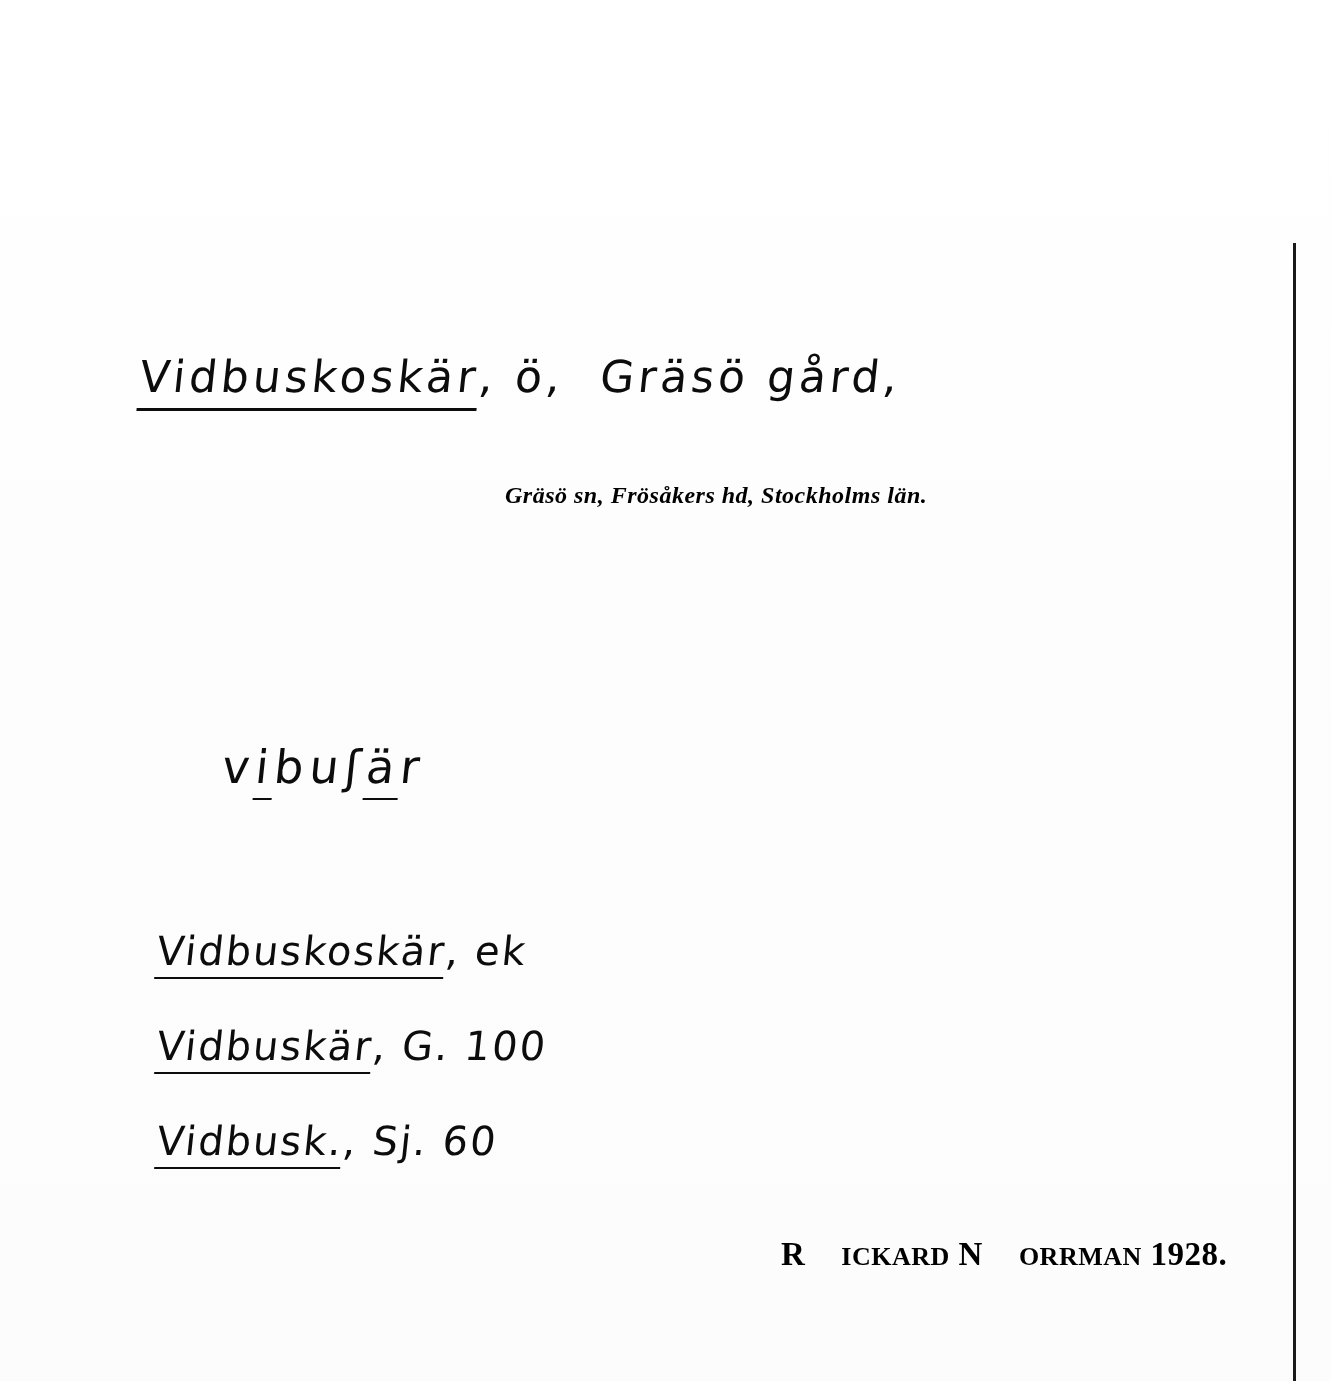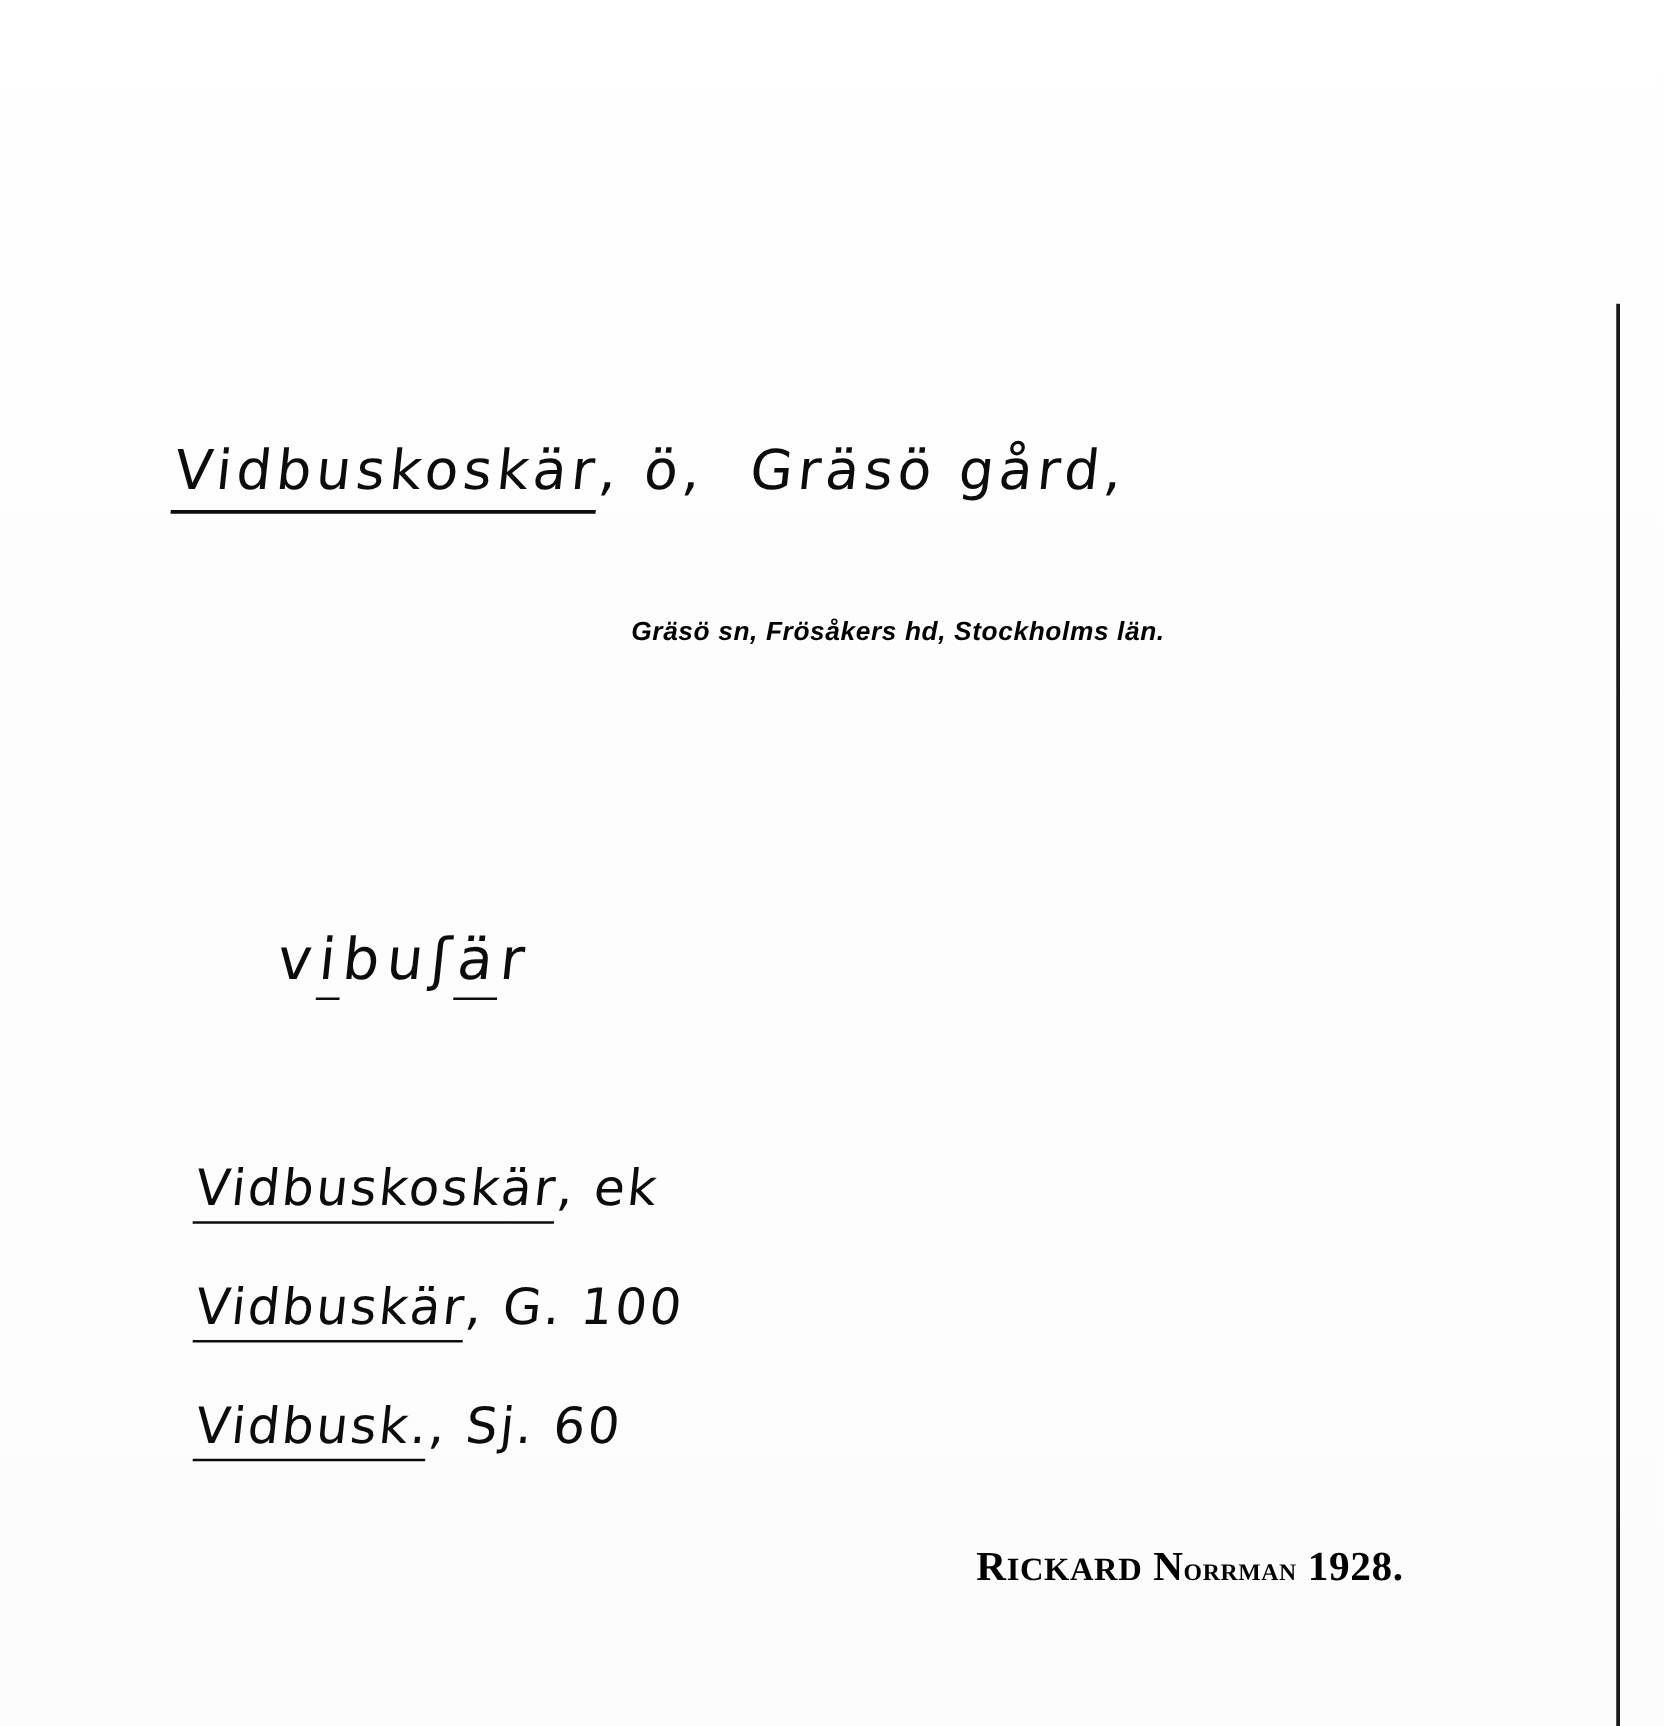--- a/index.html
+++ b/index.html
@@ -60,25 +60,25 @@
     letter-spacing: 4px;
   }
   #headword-line .underlined {
     border-bottom: 3px solid #0c0c0c;
     padding-bottom: 6px;
   }
 
   #parish-line {
     position: absolute;
     left: 505px;
-    top: 494px;
-    font-family: Liberation Sans, sans-serif;
+    top: 482px;
+    font-family: Liberation Serif, serif;
     font-style: italic;
     font-weight: bold;
-    font-size: 21px;
+    font-size: 24px;
     letter-spacing: 0.5px;
     color: #000;
   }
 
   #phonetic-line {
     position: absolute;
     left: 140px;
     top: 686px;
     font-size: 46px;
     letter-spacing: 6px;
@@ -109,20 +109,21 @@
     font-family: "Liberation Serif", serif;
     font-weight: bold;
     font-size: 33px;
     letter-spacing: 0.5px;
   }
   #signature .sc {
     font-size: 33px;
   }
   #signature .small {
     font-size: 26px;
+    margin-left: 36px;
   }
 </style>
 </head>
 <body>
 
 <div class="card">
   <div class="paper-tint"></div>
 
   <div class="edge-rule"></div>
 
@@ -143,16 +144,16 @@
   <div class="hand cite" id="cite-1">
     <span class="u">Vidbuskär</span><span>, </span><span>G. 100</span>
   </div>
 
   <div class="hand cite" id="cite-2">
     <span class="u">Vidbusk.</span><span>, </span><span>Sj. 60</span>
   </div>
 
   <div id="signature">
     <span class="sc"><span style="font-size:33px">R</span><span class="small" style="font-size:26px">ICKARD</span></span>
-    <span class="sc"><span style="font-size:33px">N</span><span class="small" style="font-size:19px">ORRMAN</span></span>
+    <span class="sc"><span style="font-size:33px">N</span><span class="small" style="font-size:26px">ORRMAN</span></span>
     <span>1928.</span>
   </div>
 </div>
 
 </body></html>

